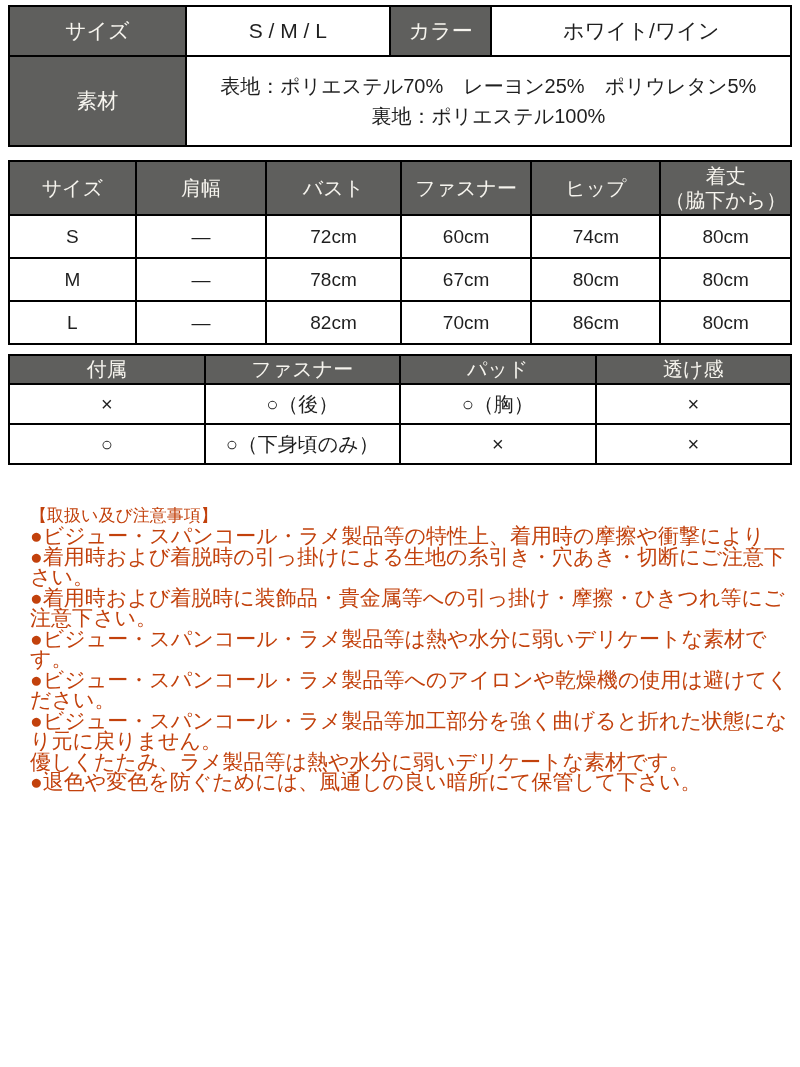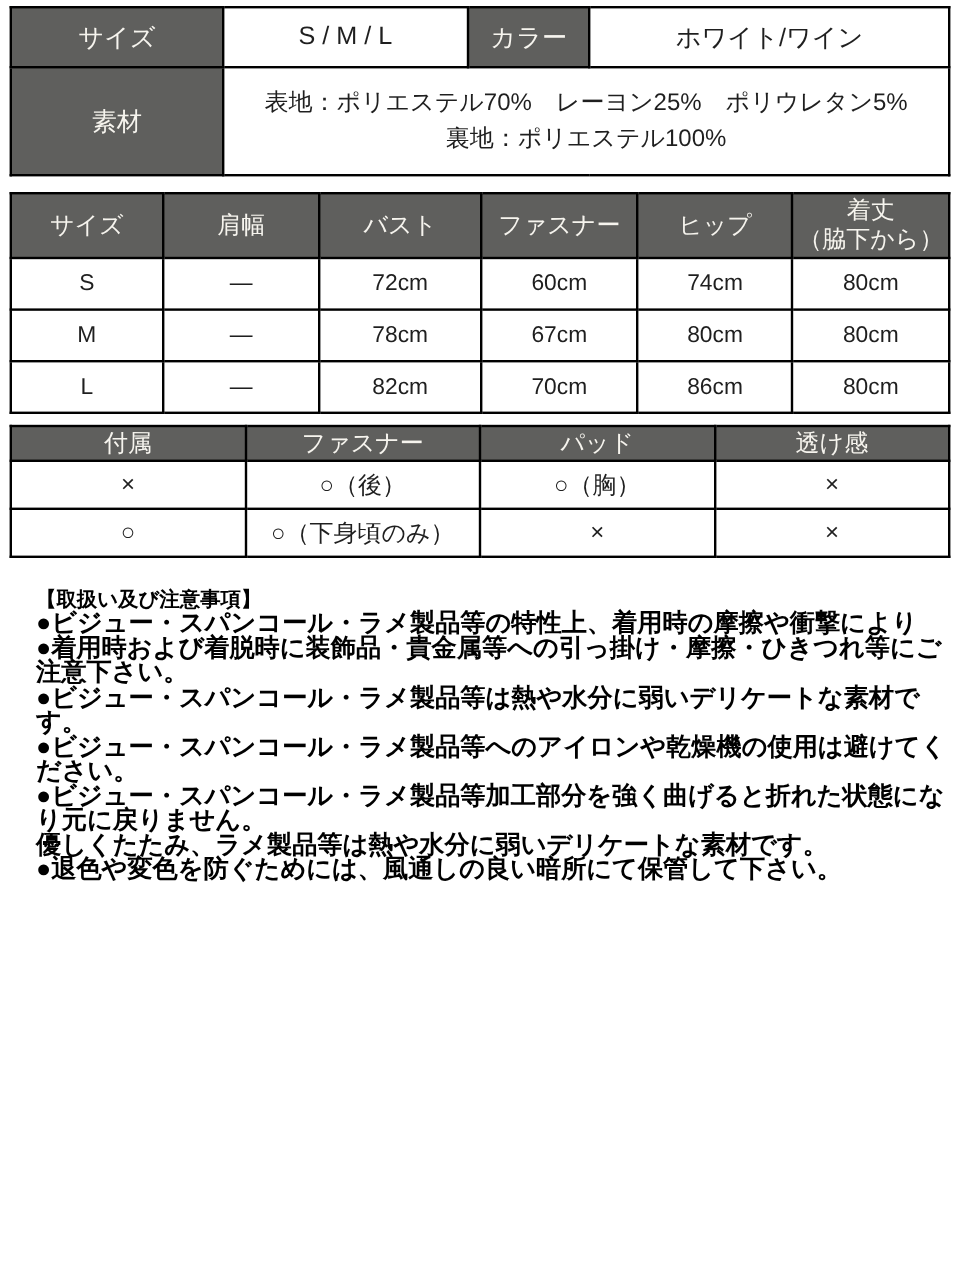--- a/index.html
+++ b/index.html
@@ -35,21 +35,21 @@
   .t2 td { font-size: 19px; }
 
   
   .t3 { margin-top: 9px; }
   .t3 .hr { height: 22px; }
   .t3 .dr { height: 40px; }
   .t3 th { font-size: 20px; }
   .t3 td { font-size: 20px; }
 
   
-  .notes { margin: 24px 0 0 22px; color: #000000; font-weight: bold; }
+  .notes { margin: 40px 0 0 22px; color: #c2410c; }
   .notes .title { font-size: 17px; line-height: 21px; }
   .notes .line { font-size: 21px; line-height: 20.5px; }
 </style>
 </head>
 <body>
 
 <div class="page">
 
   <table class="t1">
     <colgroup>
@@ -146,20 +146,21 @@
       <td>○（下身頃のみ）</td>
       <td>×</td>
       <td>×</td>
     </tr>
   </tbody>
     </table>
 
   <div class="notes">
     <div class="title">【取扱い及び注意事項】</div>
     <div class="line">●ビジュー・スパンコール・ラメ製品等の特性上、着用時の摩擦や衝撃により</div>
+    <div class="line">●着用時および着脱時の引っ掛けによる生地の糸引き・穴あき・切断にご注意下さい。</div>
     <div class="line">●着用時および着脱時に装飾品・貴金属等への引っ掛け・摩擦・ひきつれ等にご注意下さい。</div>
     <div class="line">●ビジュー・スパンコール・ラメ製品等は熱や水分に弱いデリケートな素材です。</div>
     <div class="line">●ビジュー・スパンコール・ラメ製品等へのアイロンや乾燥機の使用は避けてください。</div>
     <div class="line">●ビジュー・スパンコール・ラメ製品等加工部分を強く曲げると折れた状態になり元に戻りません。</div>
     <div class="line">優しくたたみ、ラメ製品等は熱や水分に弱いデリケートな素材です。</div>
     <div class="line">●退色や変色を防ぐためには、風通しの良い暗所にて保管して下さい。</div>
   </div>
 
 </div>
 

